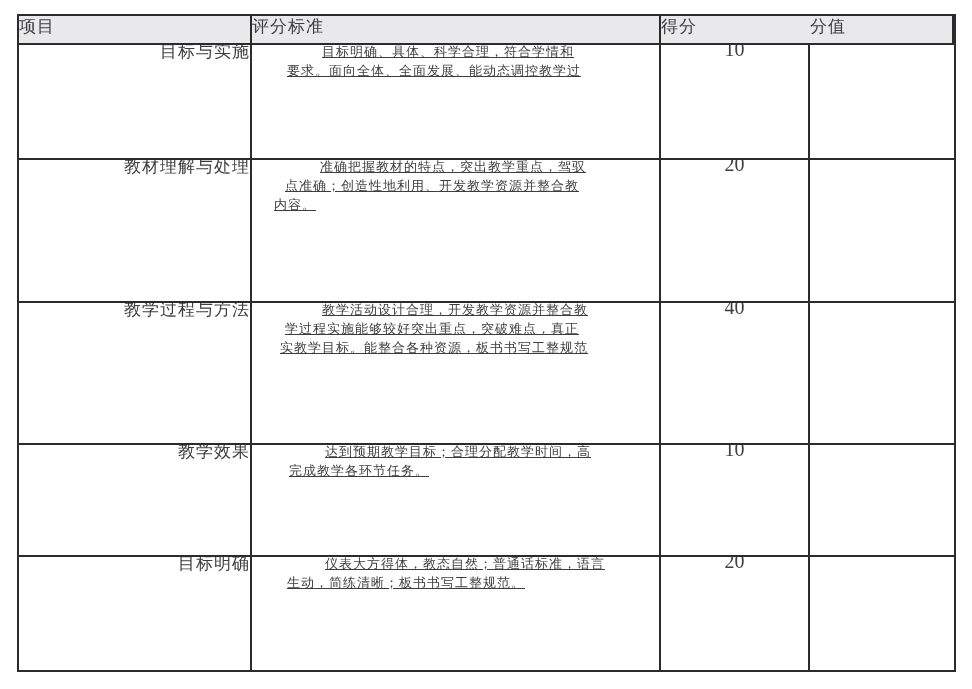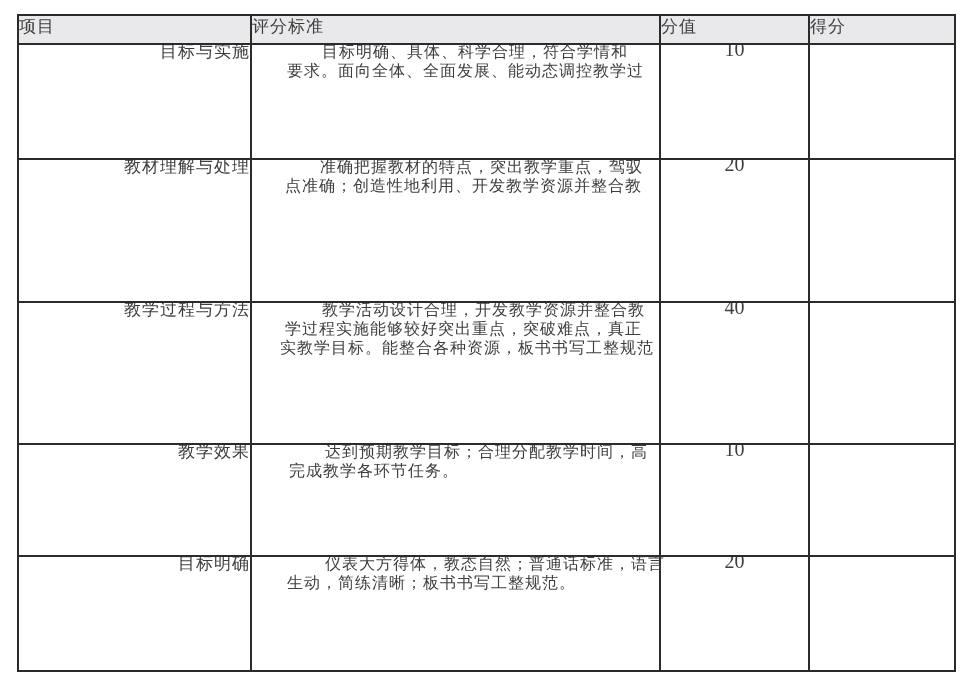--- a/index.html
+++ b/index.html
@@ -11,37 +11,37 @@
        grid-template-columns:233px 409px 149px 1fr;
        grid-template-rows:29px 115px 143px 142px 112px 1fr;}
   .cell{box-sizing:border-box;border-right:2px solid #2b2b2b;border-bottom:2px solid #2b2b2b;
         overflow:hidden;position:relative;}
   .lastcol{border-right:none;}
   .lastrow{border-bottom:none;}
   .hdr{background:#e9e9eb;text-align:left;font-size:17px;line-height:19px;
        padding-top:1px;letter-spacing:1px;}
   .itemwrap{margin-top:-3px;text-align:right;font-size:17px;line-height:19px;letter-spacing:1px;}
   .critwrap{margin-top:-3px;}
-  .ln{white-space:nowrap;font-size:16px;line-height:19px;letter-spacing:1px;}
+  .ln{white-space:nowrap;font-size:13px;line-height:19px;letter-spacing:1px;text-decoration:underline;}
   .ovf{overflow:visible;}
   .scorewrap{margin-top:-5px;text-align:center;font-size:20px;line-height:19px;}
   
   .i70{margin-left:70px}.i68{margin-left:68px}.i73{margin-left:73px}
   .i37{margin-left:37px}.i35{margin-left:35px}.i33{margin-left:33px}
   .i28{margin-left:28px}.i22{margin-left:22px}
 </style>
 </head>
 <body>
 
 <div class="tbl">
 
   <div class="cell hdr">项目</div>
   <div class="cell hdr">评分标准</div>
+  <div class="cell hdr lastcol">得分</div>
   <div class="cell hdr">分值</div>
-  <div class="cell hdr lastcol">得分</div>
 
   <div class="cell">
     <div class="itemwrap">目标与实施</div>
   </div>
   <div class="cell">
     <div class="critwrap">
       <div class="ln i70">目标明确、具体、科学合理，符合学情和</div>
       <div class="ln i35">要求。面向全体、全面发展、能动态调控教学过</div>
     </div>
   </div>
@@ -50,20 +50,21 @@
   </div>
   <div class="cell lastcol"></div>
 
   <div class="cell">
     <div class="itemwrap">教材理解与处理</div>
   </div>
   <div class="cell">
     <div class="critwrap">
       <div class="ln i68">准确把握教材的特点，突出教学重点，驾驭</div>
       <div class="ln i33">点准确；创造性地利用、开发教学资源并整合教</div>
+      <div class="ln i22">内容。</div>
     </div>
   </div>
   <div class="cell">
     <div class="scorewrap">20</div>
   </div>
   <div class="cell lastcol"></div>
 
   <div class="cell">
     <div class="itemwrap">教学过程与方法</div>
   </div>

